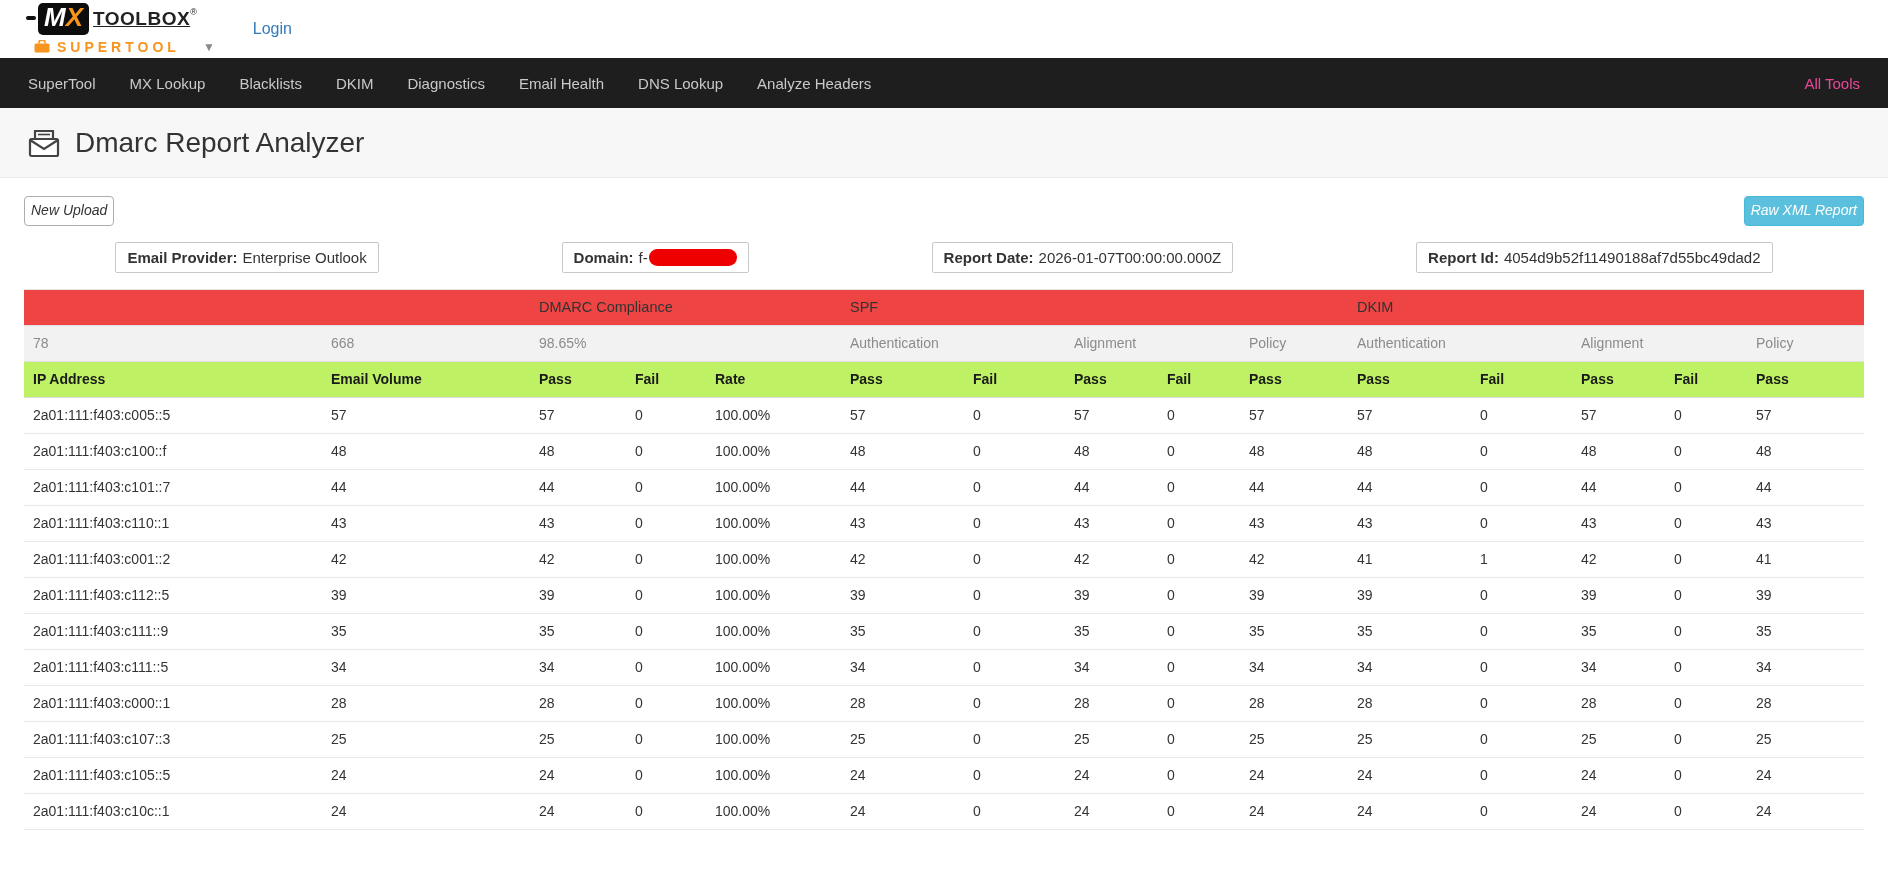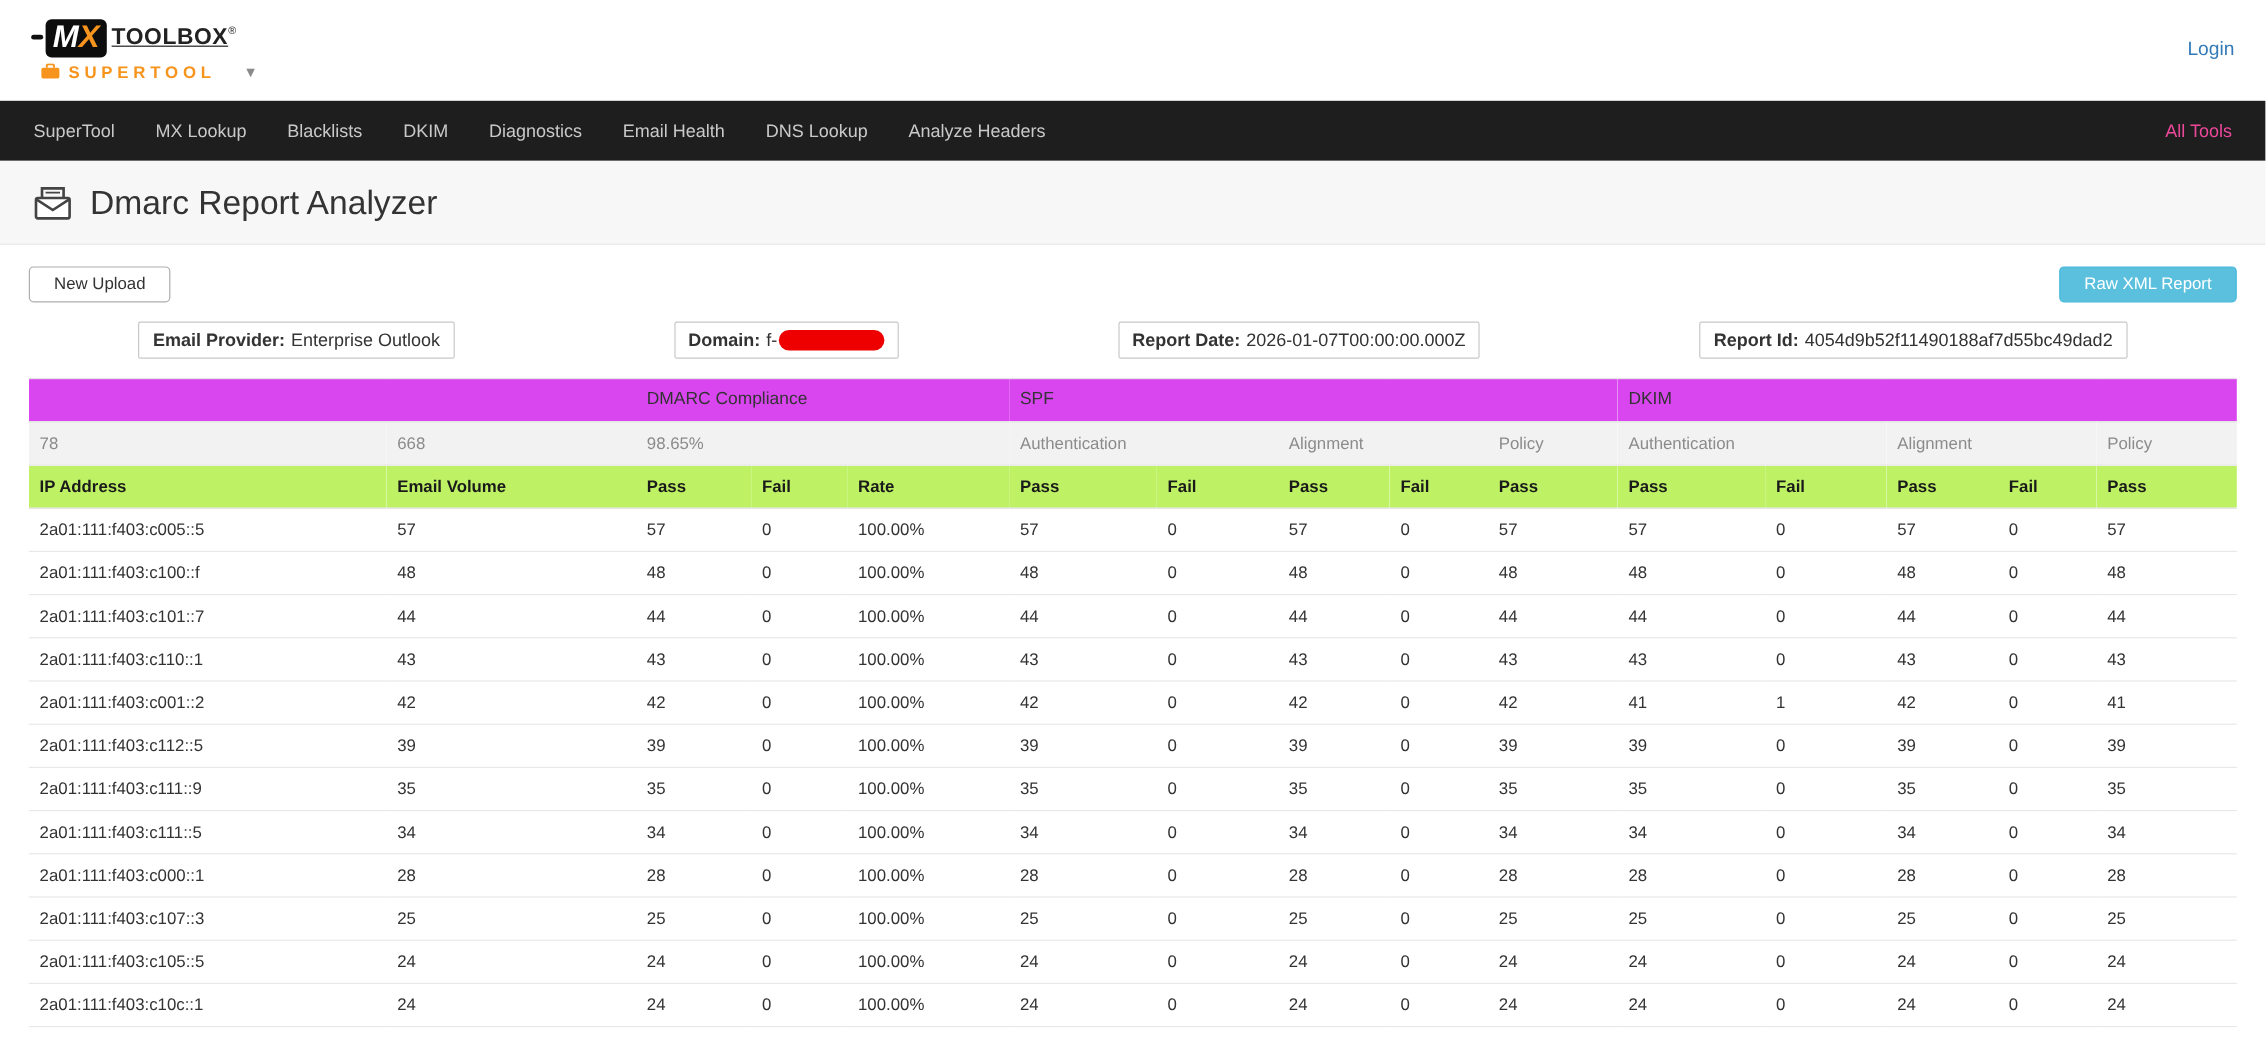--- a/index.html
+++ b/index.html
@@ -4,21 +4,21 @@
 <style>
   * { box-sizing: border-box; }
   html,body { margin:0; padding:0; }
   body {
     width:1888px; height:876px; overflow:hidden;
     font-family:"Liberation Sans", sans-serif;
     background:#ffffff; color:#333; font-size:14px;
   }
 
   
-  .top-header { height:84px; display:flex; align-items:center; justify-content:space-between; padding:0 26px; background:#fff; }
+  .top-header { height:58px; display:flex; align-items:center; padding:0 26px; background:#fff; }
   .logo { cursor:pointer; }
   .logo-top { display:flex; align-items:flex-start; }
   .logo-dash { width:10px; height:4px; background:#101010; border-radius:2px; margin:13px 2px 0 0; }
   .logo-mx { background:#0d0d0d; border-radius:5px; padding:0 6px 2px; font-weight:bold; font-style:italic; font-size:26px; line-height:1.15; }
   .logo-m { color:#fff; }
   .logo-x { color:#f7941d; }
   .logo-toolbox { font-weight:bold; color:#222; font-size:19px; letter-spacing:.5px; margin-left:4px; margin-top:5px;text-decoration:underline; }
   .logo-reg { font-size:9px; color:#222; margin-top:4px; }
   .logo-bottom { display:flex; align-items:center; margin:4px 0 0 8px; gap:7px; }
   .supertool-text { color:#f7941d; font-weight:bold; letter-spacing:4px; font-size:14px; }
@@ -37,33 +37,33 @@
   .all-tools { color:#ec4899; font-size:15px; cursor:pointer; }
 
   
   .title-band { height:70px; display:flex; align-items:center; gap:13px; padding:0 28px; background:#f7f7f7; border-bottom:1px solid #e9e9e9; }
   .title-icon { display:flex; align-items:center; }
   h1.page-title { font-size:28px; font-weight:500; color:#333; margin:0; }
 
   
   .content { padding:0 24px; }
   .actions-row { margin-top:18px; display:flex; justify-content:space-between; align-items:center; }
-  .btn { font-size:14px; padding:4px 20px; border-radius:4px; cursor:pointer; font-family:inherit; line-height:1.4; }
+  .btn { font-size:14px; padding:4px 6px; border-radius:4px; cursor:pointer; font-family:inherit; line-height:1.4;font-style:italic; }
   .btn-default { background:#fff; border:1px solid #adadad; color:#333; }
   .btn-info { background:#5bc0de; border:1px solid #46b8da; color:#fff; }
 
   .meta-row { margin-top:16px; display:flex; justify-content:space-around; align-items:flex-start; }
   .meta-box { background:#fff; border:1px solid #c8c8c8; padding:6px 11px; font-size:15px; border-radius:2px; white-space:nowrap; }
   .meta-label { font-weight:bold; margin-right:5px; }
   .redaction { display:inline-block; width:88px; height:17px; background:#ee0000; border-radius:9px; vertical-align:text-bottom; margin-left:1px; }
 
   
   .report-table { margin-top:16px; width:100%; border-collapse:collapse; table-layout:fixed; font-size:14px; }
   .report-table th, .report-table td { text-align:left; padding:0 4px 0 9px; height:36px; overflow:hidden; white-space:nowrap; }
-  .group-row th { background:#d946ef; font-weight:normal; color:#333; border-top:1px solid #e3e3e3; font-size:14.5px; }
+  .group-row th { background:#ef4444; font-weight:normal; color:#333; border-top:1px solid #e3e3e3; font-size:14.5px; }
   .summary-row th { background:#f2f2f2; font-weight:normal; color:#8b8b8b; border-top:1px solid #e0e0e0; }
   .columns-row th { background:#bef264; font-weight:bold; color:#1a1a1a; border-top:1px solid #e0e0e0; border-bottom:1px solid #dddddd; }
   tbody td { border-bottom:1px solid #e8e8e8; color:#333; background:#fff; }
 </style>
 </head>
 <body>
 
 <div>
 
   <header class="top-header">

